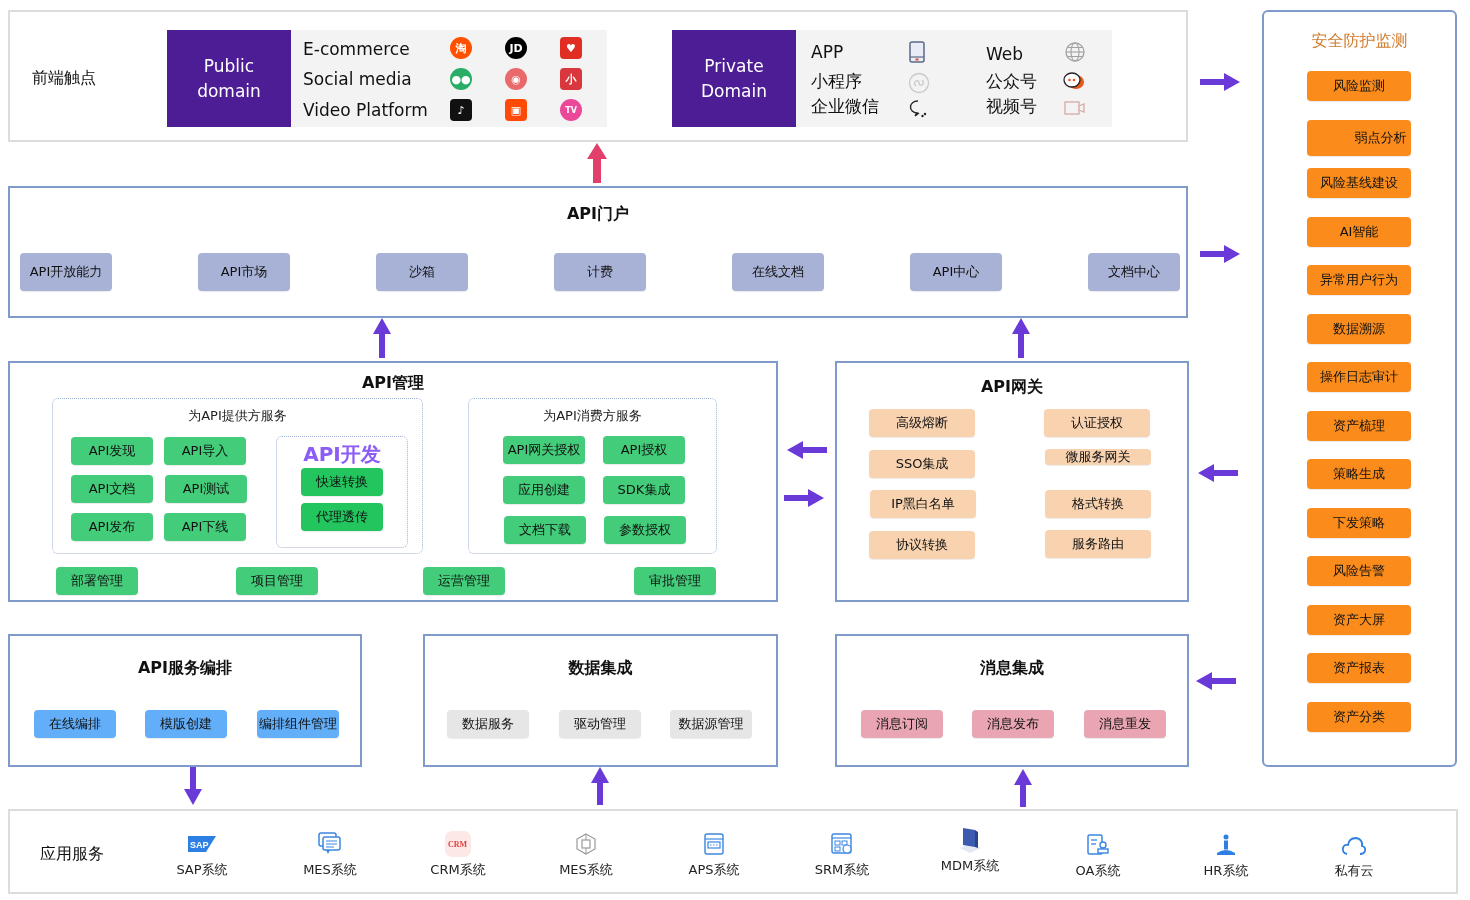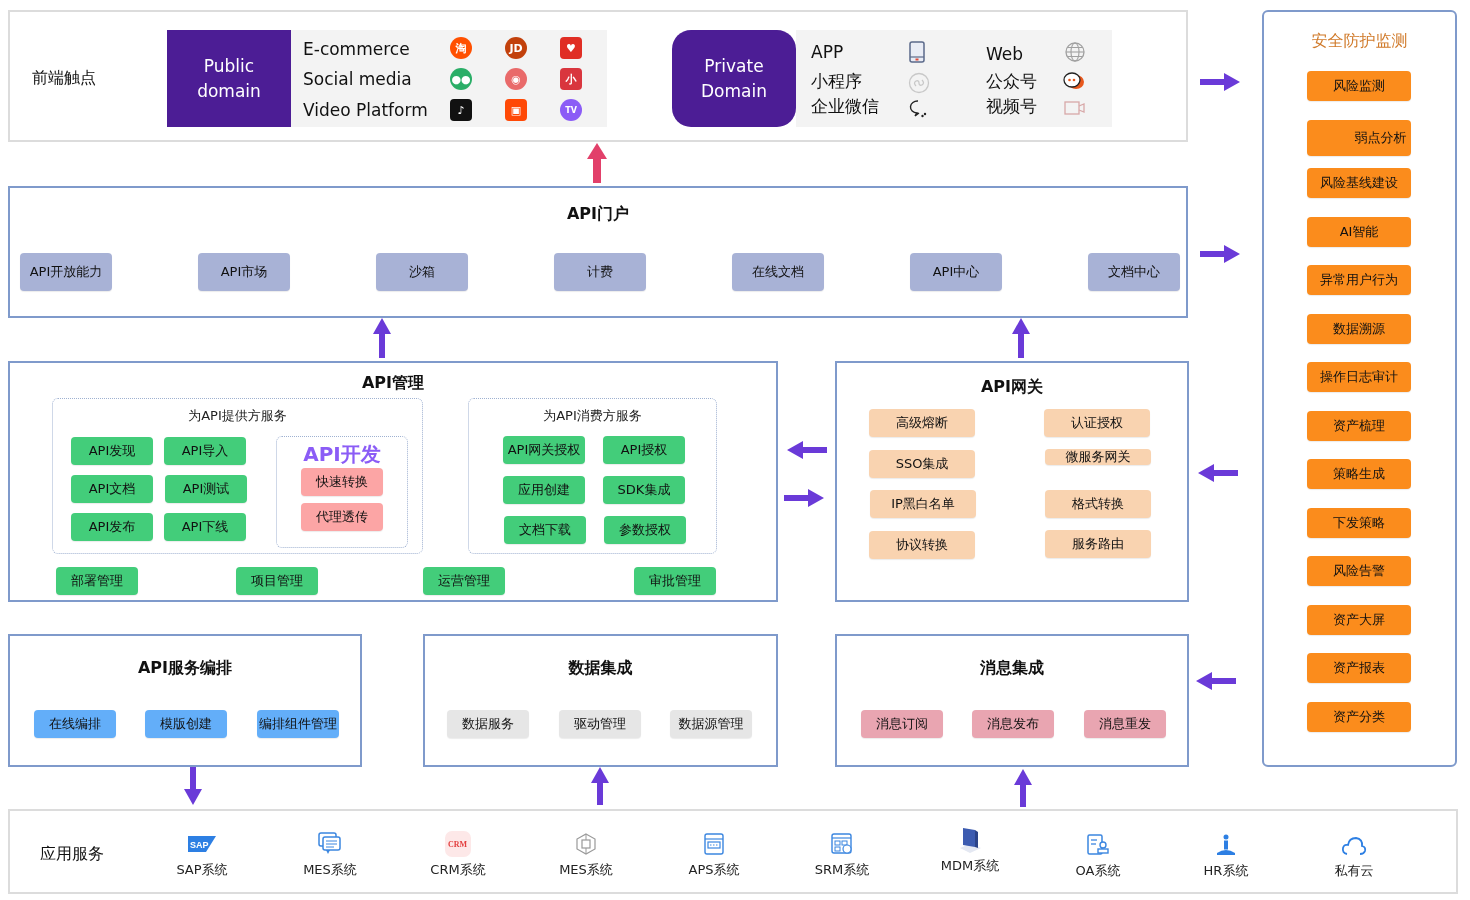--- a/index.html
+++ b/index.html
@@ -11,21 +11,21 @@
   .panel { position: absolute; border: 2px solid #7f9acb; background: #fff; }
   .panel-grey { position: absolute; border: 2px solid #dcdcdc; background: #fff; }
   .title { position: absolute; left: 0; right: 0; text-align: center; font-size: 16px; font-weight: bold; color: #111; }
   .chip {
     position: absolute; display: flex; align-items: center; justify-content: center;
     border-radius: 4px; font-size: 13px; color: #111; white-space: nowrap; overflow: hidden;
     box-shadow: 0 1px 1px rgba(0,0,0,0.08);
   }
   .chip-portal { background: #a8b2d6; }
   .chip-green { background: #43cd7a; }
-  .chip-lime { background: #fca5a5; }
+  .chip-lime { background: #22c55e; }
   .chip-peach { background: #f9d3b0; }
   .chip-orange { background: #fb8c1c; }
   .chip-blue { background: #63aef9; }
   .chip-grey { background: #e6e6e6; }
   .chip-pink { background: #e9a5b1; }
   .dotted { position: absolute; border: 1.5px dotted #9fb1d1; border-radius: 6px; }
   .subtitle { position: absolute; left: 0; right: 0; text-align: center; font-size: 13px; color: #222; }
   .arrow { position: absolute; }
   .domain-box {
     position: absolute; background: #4c1d95; color: #fff; font-size: 17px; line-height: 25px;
@@ -52,37 +52,37 @@
       </div>
   </div>
   <div class="grey-area" style="left:281px;top:18px;width:316px;height:97px;">
     <div class="lbl" style="left:12px;top:9px;">E-commerce</div>
     <div class="lbl" style="left:12px;top:39px;">Social media</div>
     <div class="lbl" style="left:12px;top:70px;">Video Platform</div>
 
     <div class="ico" style="left:159px;top:7px;background:#ff5000;">
         <span>淘</span>
       </div>
-    <div class="ico" style="left:214px;top:7px;background:#c2410c;">
+    <div class="ico" style="left:214px;top:7px;background:#000000;">
         <span>JD</span>
       </div>
     <div class="ico ico-sq" style="left:269px;top:7px;background:#e02e24;">♥</div>
 
     <div class="ico" style="left:159px;top:38px;background:#2aae67;">●●</div>
     <div class="ico" style="left:214px;top:38px;background:#e96a6a;">◉</div>
     <div class="ico ico-sq" style="left:269px;top:38px;background:#d9363e;">
         <span>小</span>
       </div>
 
     <div class="ico ico-sq" style="left:159px;top:69px;background:#111;">♪</div>
     <div class="ico ico-sq" style="left:214px;top:69px;background:#ff4906;">▣</div>
-    <div class="ico ico-sq" style="left:269px;top:69px;background:#8b5cf6;font-size:8px;border-radius:11px;">TV</div>
-  </div>
-
-  <div class="domain-box" style="left:662px;top:18px;width:124px;height:97px;border-radius:19px;">
+    <div class="ico ico-sq" style="left:269px;top:69px;background:#ec4899;font-size:8px;border-radius:11px;">TV</div>
+  </div>
+
+  <div class="domain-box" style="left:662px;top:18px;width:124px;height:97px;">
     <div>
         <div>Private</div>
         <div>Domain</div>
       </div>
   </div>
   <div class="grey-area" style="left:786px;top:18px;width:316px;height:97px;">
     <div class="lbl" style="left:15px;top:12px;">APP</div>
     <div class="lbl" style="left:15px;top:40px;">小程序</div>
     <div class="lbl" style="left:15px;top:65px;">企业微信</div>
 

